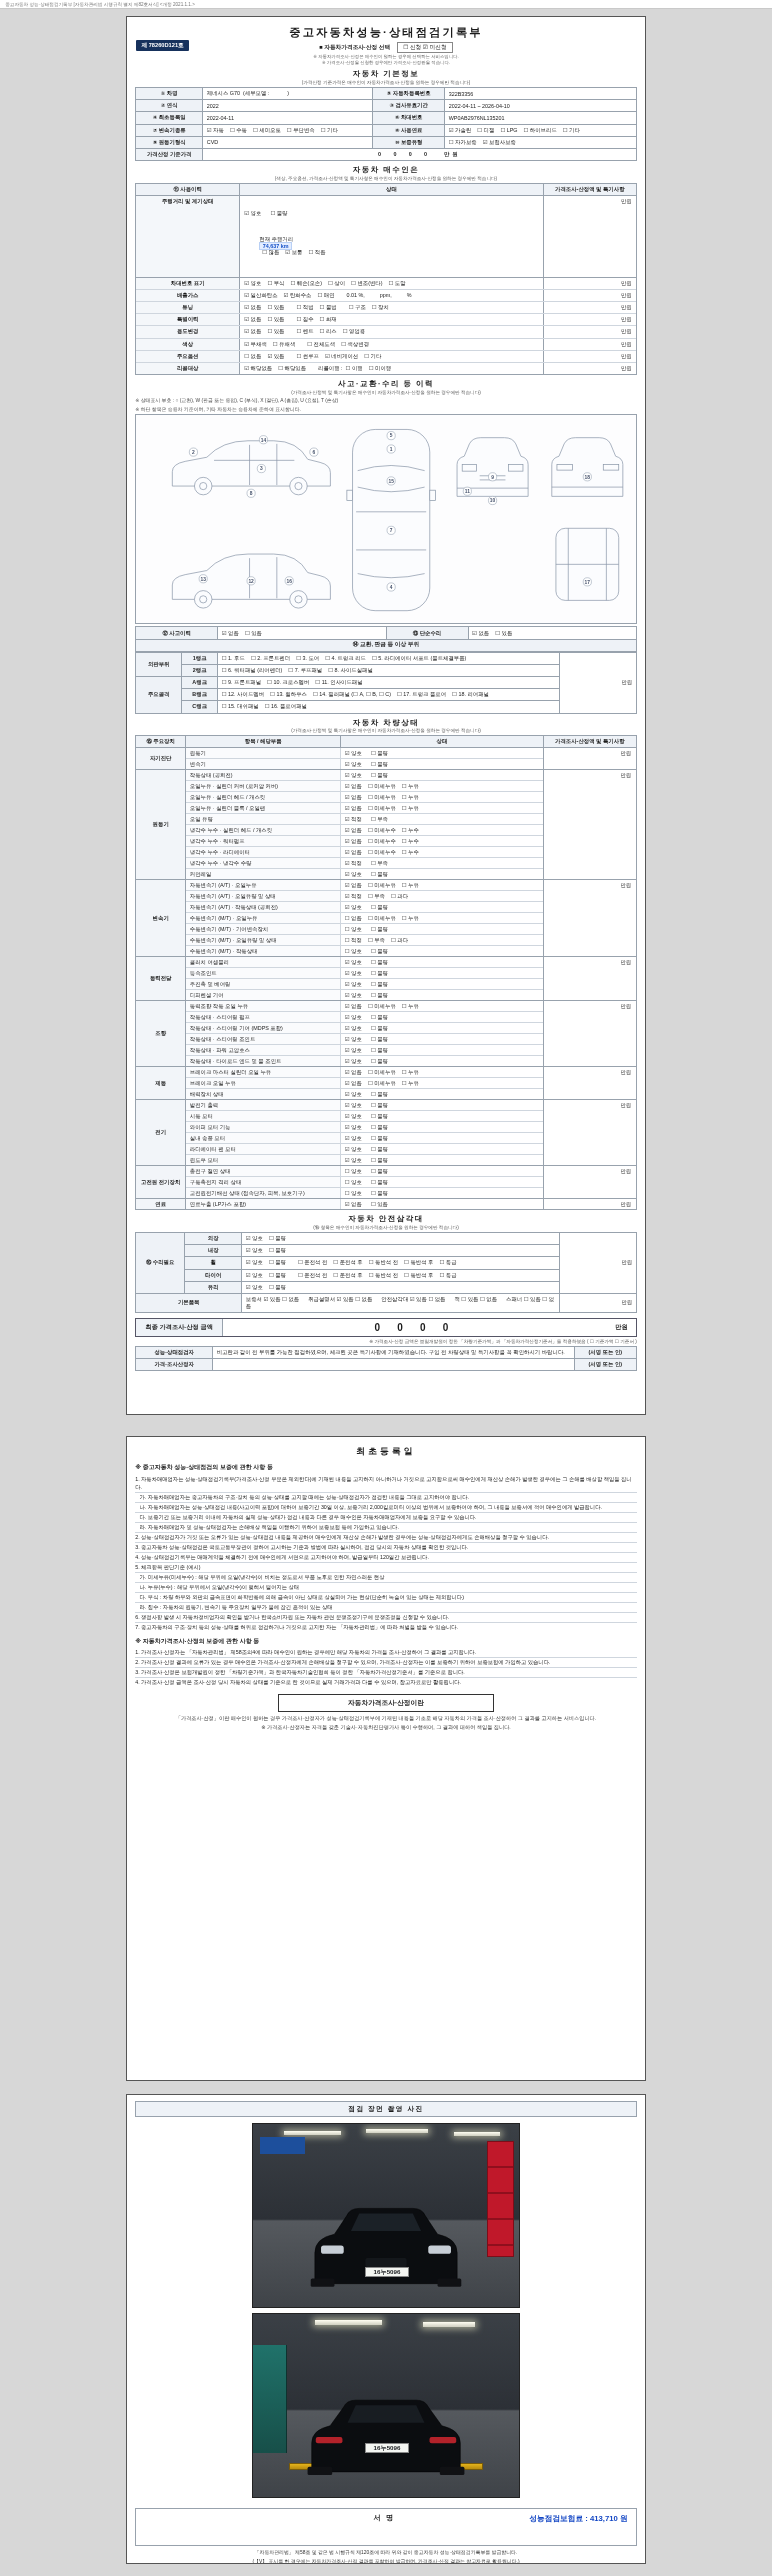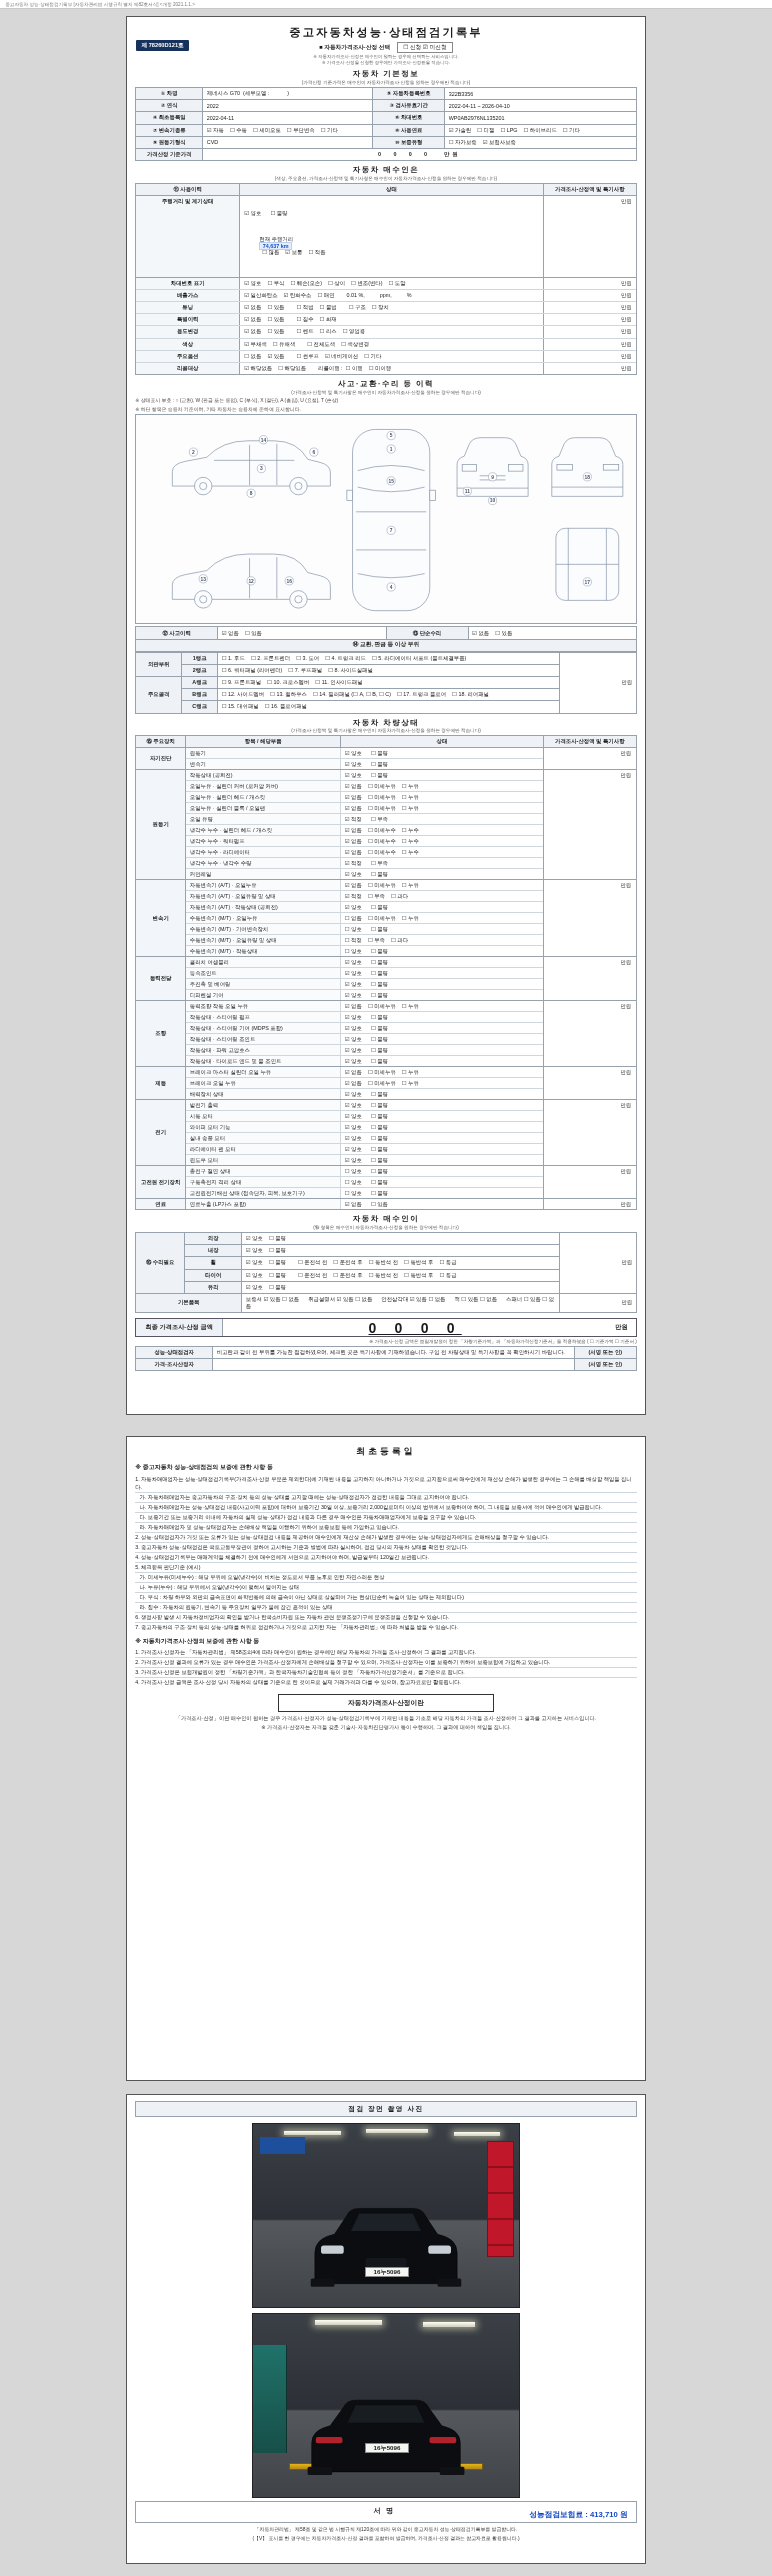--- a/index.html
+++ b/index.html
@@ -66,22 +66,22 @@
 
   
   .legend{font-size:4.9px;color:#444;margin-top:2.6px;}
   .diagwrap{border:0.5px solid #98a2ad;margin-top:2.6px;background:#fdfdfe;text-align:center;}
   .band{background:#eef2f7;border:0.5px solid #98a2ad;border-top:0;font-weight:bold;
     font-size:5.7px;text-align:center;padding:1.5px;}
 
   
   .finalrow{border:0.8px solid #556;display:flex;align-items:stretch;margin-top:5.2px;font-size:6.2px;}
   .finalrow .fl{background:#eef2f7;font-weight:bold;padding:4.1px 9.3px;border-right:0.5px solid #98a2ad;display:flex;align-items:center;}
-  .finalrow .fv{flex:1;display:flex;align-items:center;justify-content:center;font-size:14px;
-    font-weight:bold;letter-spacing:7.2px;text-decoration:underline;}
+  .finalrow .fv{flex:1;display:flex;align-items:center;justify-content:center;font-size:10px;
+    font-weight:bold;letter-spacing:7.2px;}
   .finalrow .fu{display:flex;align-items:center;padding:0 8.2px;font-weight:bold;}
   .finalnote{font-size:4.6px;color:#555;margin-top:1.5px;text-align:right;}
 
   
   .ntitle{font-size:8.8px;font-weight:bold;text-align:center;letter-spacing:3.1px;margin:3.1px 0 5.2px;}
   .nsub{font-size:6px;font-weight:bold;margin:5.2px 0 2.1px;}
   .nline{font-size:5.3px;line-height:1.52;margin:1px 0;white-space:pre-wrap;}
   .nbox{border:0.8px solid #333;width:216px;margin:8.2px auto 3.1px;text-align:center;
     font-size:6.7px;font-weight:bold;padding:3.6px;}
   .nboxline{font-size:5.2px;color:#333;text-align:center;margin-top:1.5px;}
@@ -95,23 +95,23 @@
   .banner{position:absolute;right:5.2px;top:17.5px;width:27px;height:116px;border:0.5px solid #7d0d18;
     background:repeating-linear-gradient(#c0182a 0 24px,#8f0f1d 24px 26px);}
   .bluesign{position:absolute;left:7.2px;top:13.4px;width:45px;height:17.5px;background:#1d4f9c;border:0.5px solid #123succ;}
   .cabinet{position:absolute;left:0;top:31px;width:34px;height:108px;background:linear-gradient(#20726a,#174f49);border-right:1px solid #0e332f;}
   .lift{position:absolute;bottom:27px;width:62px;height:7.2px;background:linear-gradient(#e4b31c,#b78a0e);border:0.5px solid #7a5c08;}
   .plate{position:absolute;background:#f4f6f2;color:#14161a;border:0.5px solid #888;
     font-weight:bold;font-size:6.2px;text-align:center;line-height:8.8px;height:9.8px;width:44px;}
   .carin{position:absolute;left:50%;transform:translateX(-50%);}
 
   
-  .signbox{border:0.5px solid #98a2ad;margin-top:3px;position:relative;height:22px;}
+  .signbox{border:0.5px solid #98a2ad;margin-top:10px;position:relative;height:38px;}
   .signtitle{text-align:center;font-size:7.2px;font-weight:bold;letter-spacing:5.2px;padding-top:4.1px;}
-  .fee{position:absolute;right:8.2px;bottom:2px;font-size:7.7px;font-weight:bold;color:#1346c4;}
+  .fee{position:absolute;right:8.2px;bottom:21px;font-size:7.7px;font-weight:bold;color:#1346c4;}
   .footline{font-size:4.9px;color:#333;text-align:center;margin-top:3.1px;}
 
   svg text{font-family:"Liberation Sans","DejaVu Sans",sans-serif;}
 </style>
 </head>
 <body>
 
 <div class="topstrip">중고자동차 성능·상태점검기록부  [자동차관리법 시행규칙 별지 제82호서식] &lt;개정 2021.1.1.&gt;</div>
 
 <div class="panel" id="panel1">
@@ -671,21 +671,21 @@
           <div class="ditem">연료누출 (LP가스 포함)</div>
           <div class="dstat">☑ 없음      ☐ 있음</div>
         </div>
           </div>
         </div>
       <div class="dprice">만원</div>
     </div>
   </div>
 
   <div class="sec">
-    <div class="t">자동차 매수인이</div>
+    <div class="t">자동차 안전삼각대</div>
     <div class="n">(⑯ 항목은 매수인이 자동차가격조사·산정을 원하는 경우에만 적습니다)</div>
   </div>
   <table class="tbl">
     <tbody>
         <tr>
       <td class="lab" rowspan="5" style="width:49px">⑯ 수리필요</td>
       <td class="lab" style="width:57px">외장</td>
       <td>☑ 양호    ☐ 불량</td>
       <td class="pr" rowspan="5">만원</td>
     </tr>

